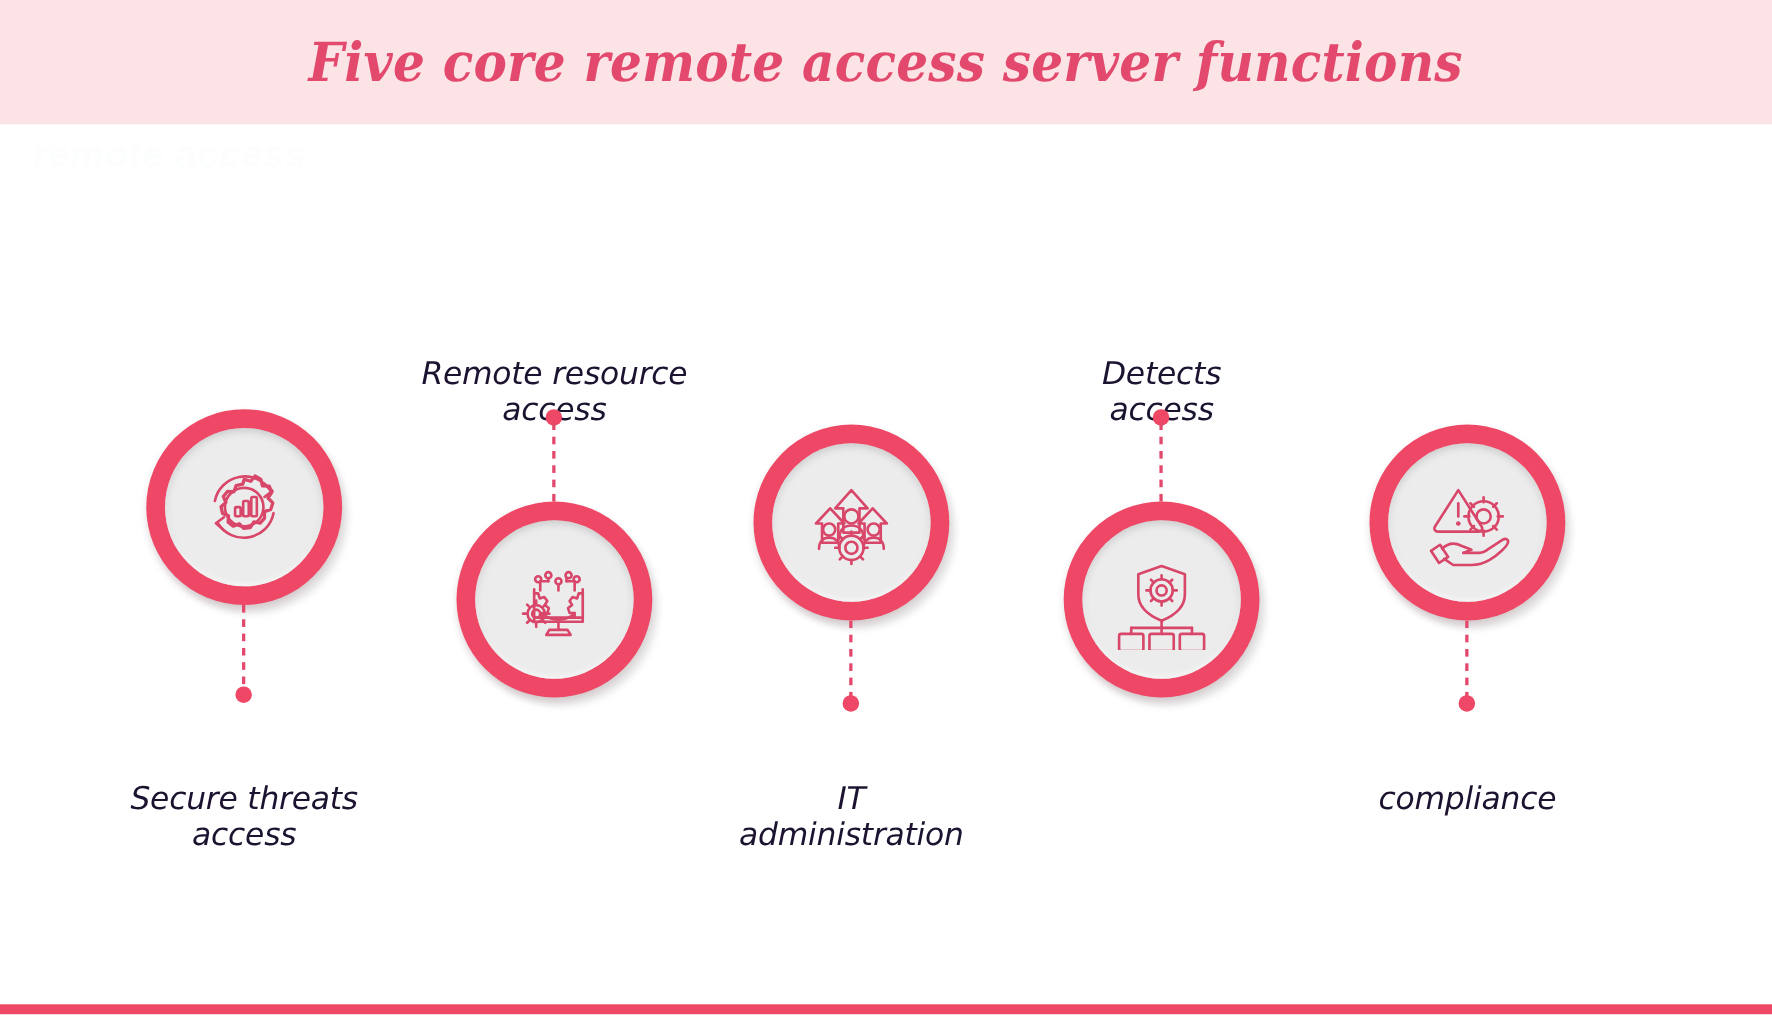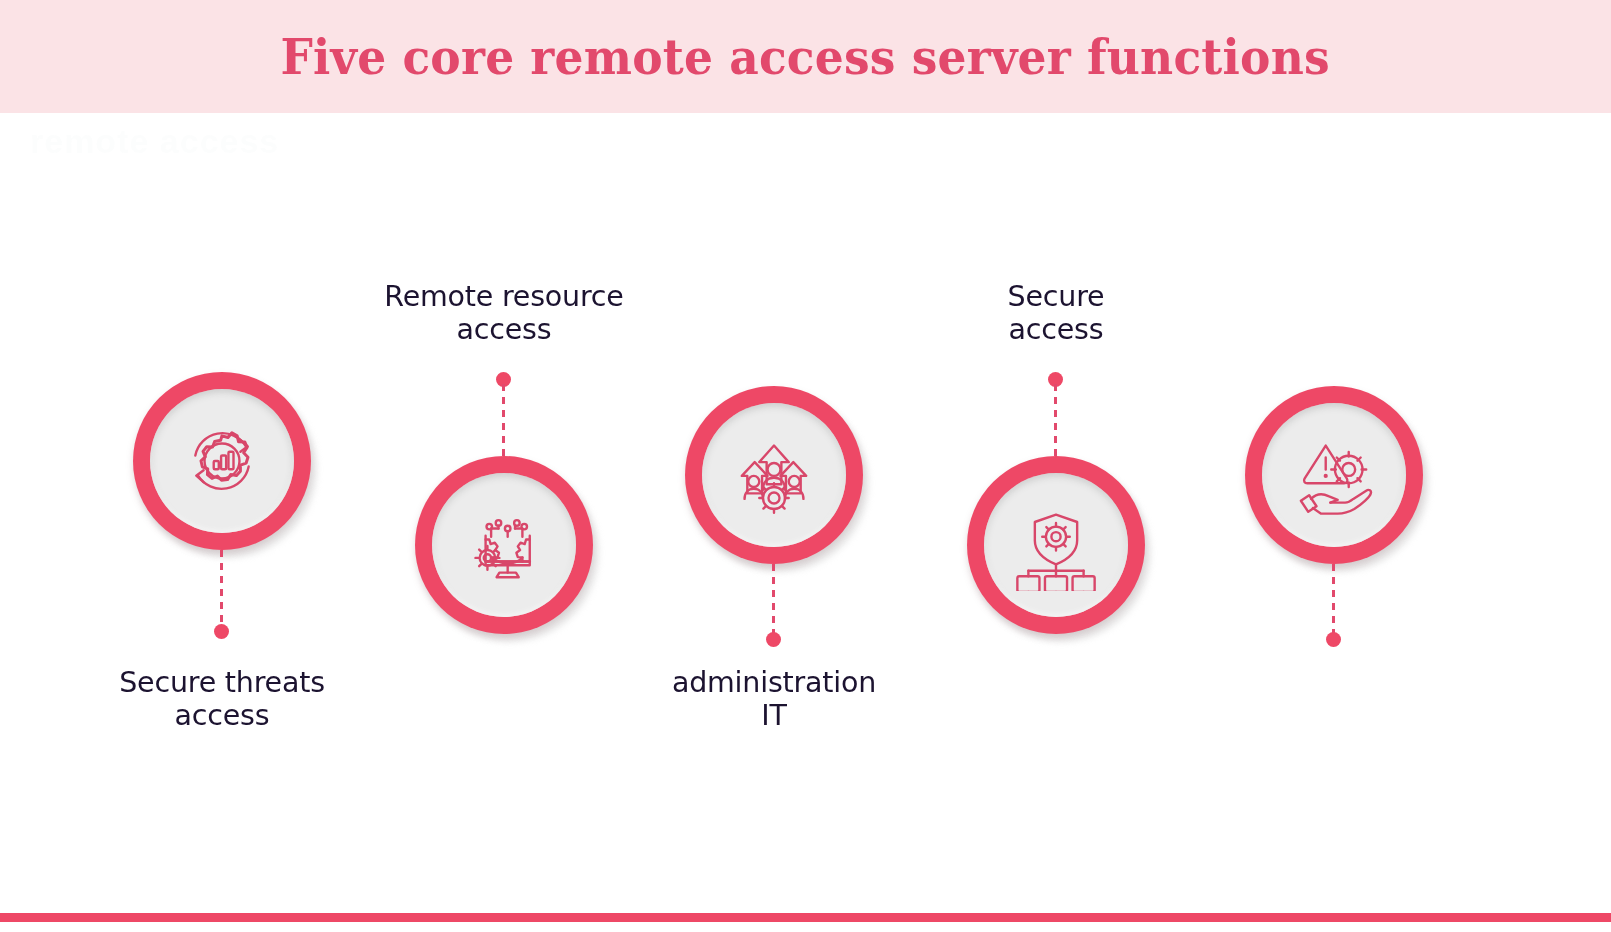--- a/index.html
+++ b/index.html
@@ -11,20 +11,21 @@
     background: #ffffff;
     font-family: "Liberation Sans", sans-serif;
   }
 
   .page {
     position: relative;
     width: 1611px;
     height: 932px;
     background: #ffffff;
     overflow: hidden;
+    font-style: italic;
   }
 
   
   .header-banner {
     position: absolute;
     left: 0; top: 0;
     width: 1611px;
     height: 113px;
     background: #fbe3e6;
     display: flex;
@@ -133,20 +134,21 @@
   .node-label {
     position: absolute;
     width: 300px;
     text-align: center;
     font-family: "DejaVu Sans", "Liberation Sans", sans-serif;
     font-size: 28.5px;
     line-height: 1.17;
     font-weight: 400;
     color: #1c1330;
     letter-spacing: -0.2px;
+    margin-top: 43px;
   }
 </style>
 </head>
 <body>
 
 <div class="page">
 
   <div class="header-banner">
     <div class="header-title">Five core remote access server functions</div>
   </div>
@@ -278,29 +280,29 @@
         </span>
       </div>
     </div>
 
     <div class="connector" style="left:148px; top:564px;">
       <div class="stem" style="top:0; height:72px;"></div>
       <div class="dot" style="top:68px;"></div>
     </div>
 
     <div class="node-label" style="left:0; top:666px;">
+      <div>IT</div>
       <div>administration</div>
-      <div>IT</div>
     </div>
   </div>
 
   <div class="node" style="left:906px; top:0;">
 
     <div class="node-label" style="left:0; top:280px;">
-      <div>Secure</div>
+      <div>Detects</div>
       <div>access</div>
     </div>
 
     <div class="connector" style="left:148px; top:372px;">
       <div class="dot" style="top:0;"></div>
       <div class="stem" style="top:12px; height:75px;"></div>
     </div>
 
     <div class="badge-wrap" style="left:61px; top:456px;">
       <div class="badge-shadow"></div>
@@ -360,18 +362,19 @@
         </span>
       </div>
     </div>
 
     <div class="connector" style="left:148px; top:564px;">
       <div class="stem" style="top:0; height:72px;"></div>
       <div class="dot" style="top:68px;"></div>
     </div>
 
     <div class="node-label" style="left:0; top:666px;">
+      <div>compliance</div>
     </div>
   </div>
 
   <div class="footer-bar"></div>
 
 </div>
 
 </body></html>

